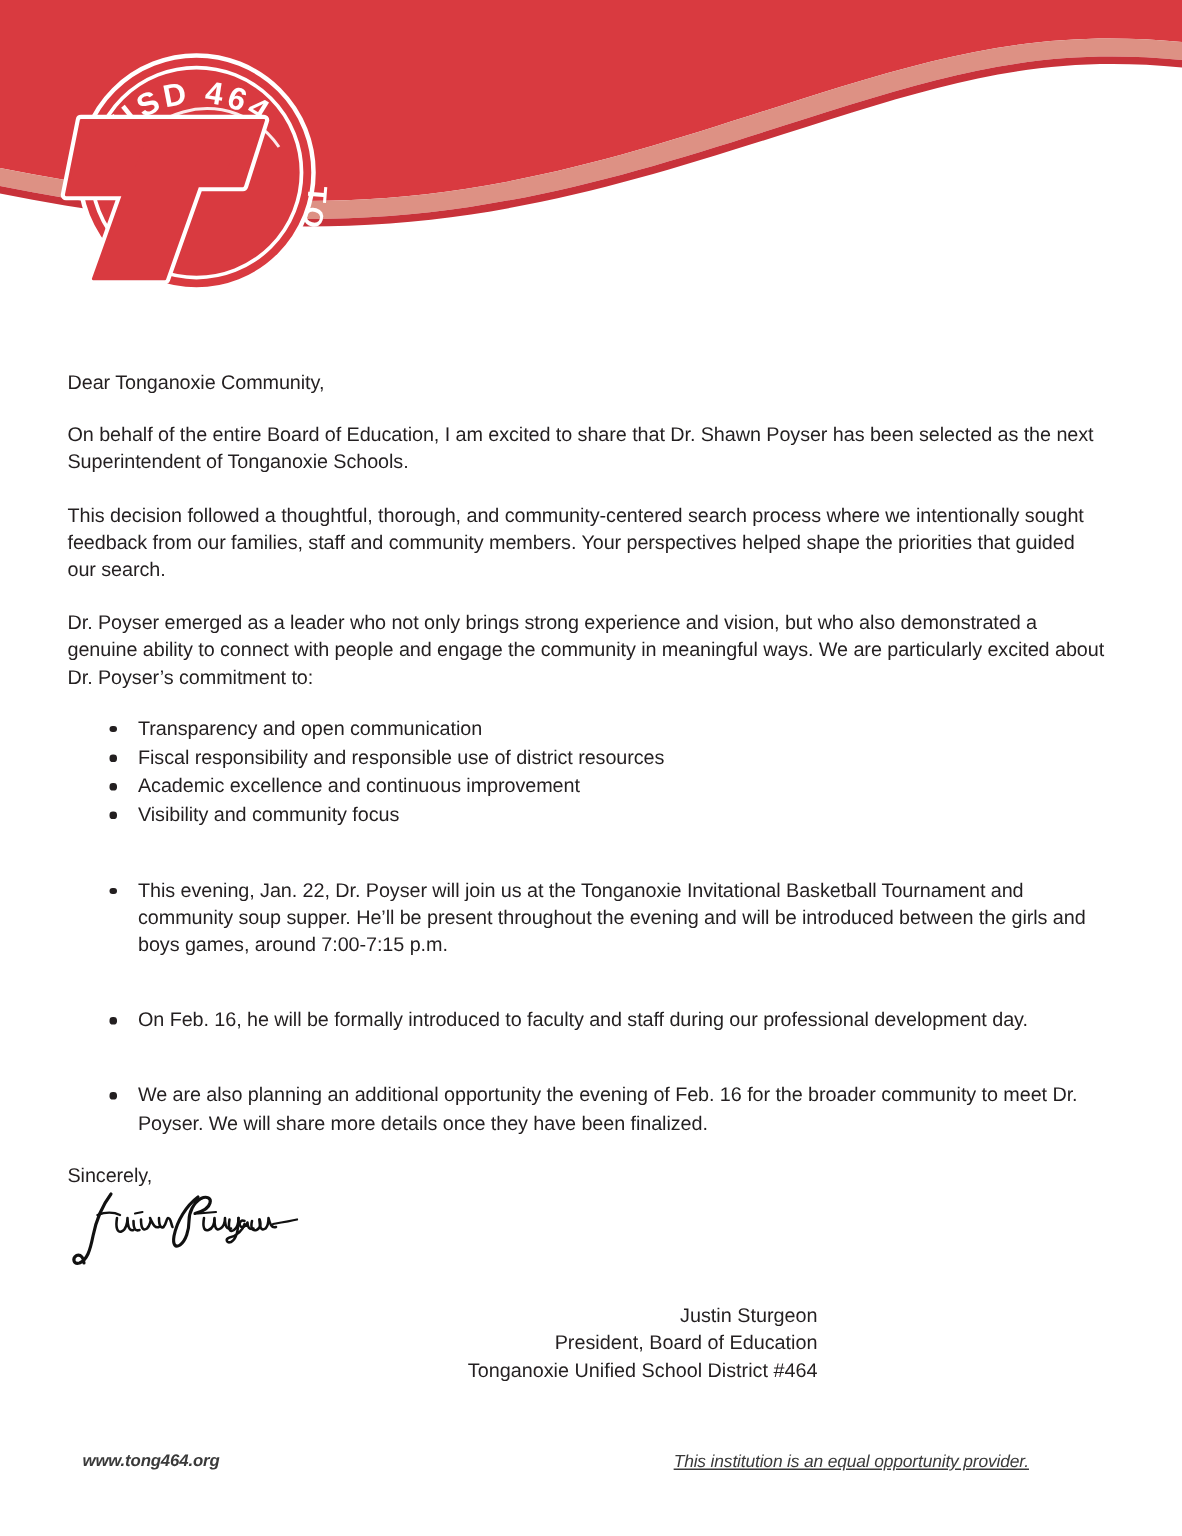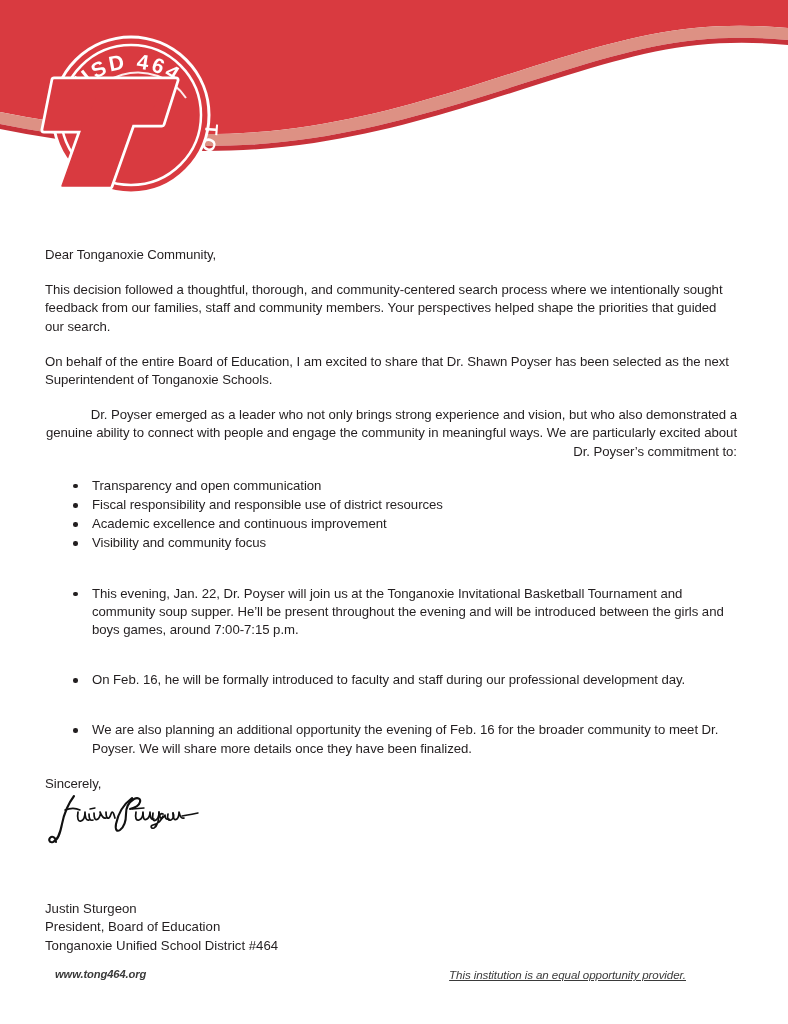--- a/index.html
+++ b/index.html
@@ -53,21 +53,21 @@
   }
 
   .para {
     font-size: 13.2px;
     line-height: 18.2px;
     margin: 0 0 17px 0;
     text-align: left;
     color: #231f20;
     letter-spacing: -0.05px;
   }
-  .para.tight { margin-bottom: 16px; text-align: right; }
+  .para.tight { margin-bottom: 16px; }
 
   ul.bullets {
     list-style: none;
     margin: 0 0 17px 0;
     padding: 0;
   }
   ul.bullets li {
     position: relative;
     font-size: 13.2px;
     line-height: 18.2px;
@@ -94,22 +94,23 @@
     left: 46px;
     top: 790px;
     width: 200px;
     height: 58px;
   }
   .signature-wrap svg { display: block; }
 
   .signoff {
     position: absolute;
     left: 45px;
-    top: 900px;
+    top: 868px;
     width: 500px;
+    text-align: right;
   }
   .signoff div {
     font-size: 13.2px;
     line-height: 18.4px;
     color: #231f20;
   }
 
   
   .footer {
     position: absolute;
@@ -214,23 +215,23 @@
 
         <path d="M 60,78 L 122,78 L 114,96 L 52,96 Z" fill="#D93A40"></path>
       </g>
     </svg>
   </div>
 
   <div class="letter-body">
 
     <p class="para">Dear Tonganoxie Community,</p>
 
+    <p class="para">On behalf of the entire Board of Education, I am excited to share that Dr. Shawn Poyser has been selected as the next Superintendent of Tonganoxie Schools.</p>
+
     <p class="para">This decision followed a thoughtful, thorough, and community-centered search process where we intentionally sought feedback from our families, staff and community members. Your perspectives helped shape the priorities that guided our search.</p>
-
-    <p class="para">On behalf of the entire Board of Education, I am excited to share that Dr. Shawn Poyser has been selected as the next Superintendent of Tonganoxie Schools.</p>
 
     <p class="para tight">Dr. Poyser emerged as a leader who not only brings strong experience and vision, but who also demonstrated a genuine ability to connect with people and engage the community in meaningful ways. We are particularly excited about Dr. Poyser’s commitment to:</p>
 
     <ul class="bullets">
       <li>Transparency and open communication</li>
       <li>Fiscal responsibility and responsible use of district resources</li>
       <li>Academic excellence and continuous improvement</li>
       <li>Visibility and community focus</li>
     </ul>
 

